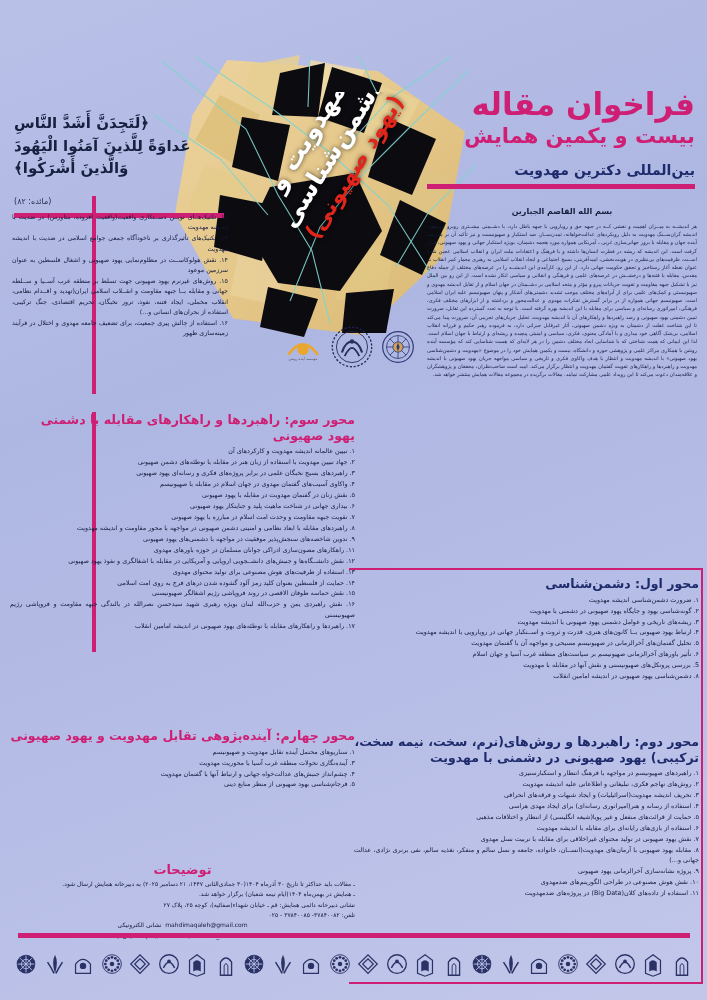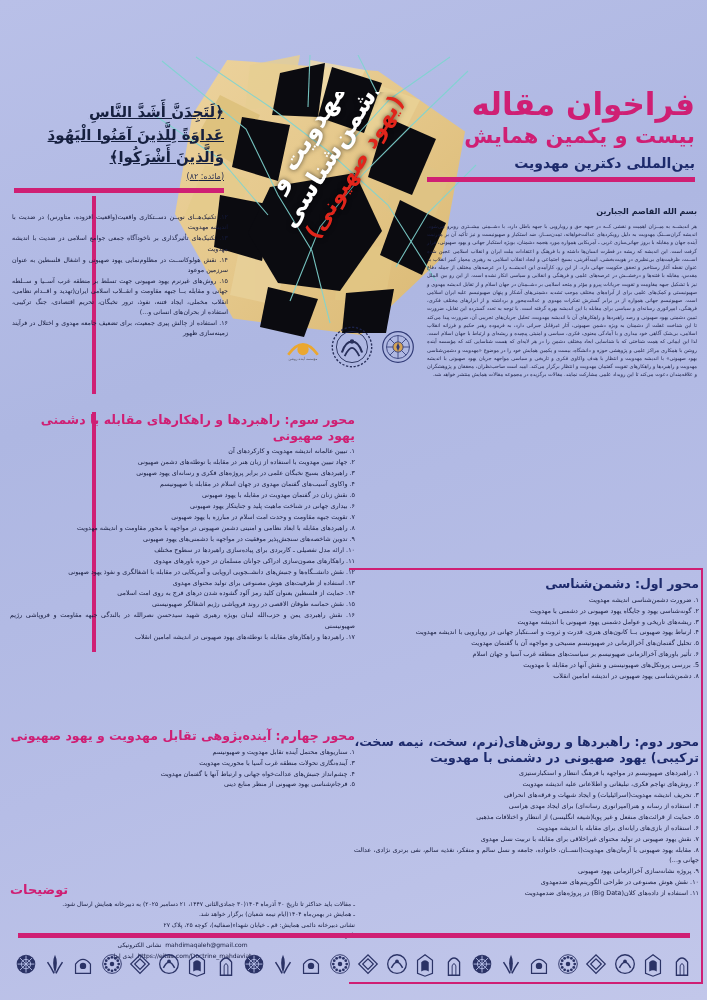--- a/index.html
+++ b/index.html
@@ -17,57 +17,57 @@
   
   .burst{position:absolute;left:150px;top:55px;width:330px;height:285px;pointer-events:none;}
   .kraft{position:absolute;left:175px;top:60px;width:290px;height:275px;
     background:linear-gradient(135deg,#efd49a 0%,#e8c987 45%,#dcb86c 100%);
     clip-path:polygon(18% 0%,70% 4%,100% 26%,92% 72%,64% 100%,20% 94%,0% 56%,6% 20%);
     opacity:.95;}
   
   .header{position:absolute;right:12px;top:88px;width:268px;text-align:right;}
   .h-title{font-size:31px;font-weight:bold;color:#cf1f74;line-height:1.05;letter-spacing:-.5px;}
   .h-sub1{font-size:21px;font-weight:bold;color:#cf1f74;line-height:1.15;margin-top:3px;}
-  .h-sub2{font-size:14px;font-weight:bold;color:#1d2a6b;line-height:1.2;margin-top:7px;}
+  .h-sub2{font-size:14px;font-weight:bold;color:#1d2a6b;line-height:1.2;margin-top:14px;}
   .h-rule{height:5px;background:#cf1f74;margin-top:6px;width:100%;}
   
-  .verse{position:absolute;left:14px;top:101px;width:210px;text-align:right;color:#16203f;text-decoration:underline;}
+  .verse{position:absolute;left:14px;top:112px;width:210px;text-align:left;color:#16203f;}
   .verse-line{font-size:15px;font-weight:bold;line-height:1.5;font-family:"DejaVu Sans",sans-serif;}
-  .verse-src{font-size:8px;margin-top:3px;color:#2a2f50;}
+  .verse-src{font-size:8px;margin-top:17px;color:#2a2f50;}
   .verse-rule{height:5px;background:#cf1f74;margin-top:7px;}
   
   .diag{position:absolute;left:232px;top:92px;width:190px;height:235px;overflow:hidden;}
   .diagtxt{
     position:absolute;left:-22px;top:18px;width:240px;
     transform:rotate(-58deg);transform-origin:50% 50%;
     text-align:center;direction:rtl;
   }
   .diagtxt .l{display:block;color:#fff;font-weight:bold;font-size:25px;line-height:1.16;
     text-shadow:0 0 5px rgba(0,0,0,.65);}
   .diagtxt .l.red{color:#e1251b;font-size:22px;}
   
   .intro{position:absolute;right:10px;top:206px;width:270px;text-align:justify;
     direction:rtl;color:#1a1f45;font-size:5.1px;line-height:1.62;}
-  .basmala{font-size:8px;font-weight:bold;margin-bottom:3px;color:#16203f;}
+  .basmala{text-align:center;font-size:8px;font-weight:bold;margin-bottom:3px;color:#16203f;}
   
   .leftcont{position:absolute;left:12px;top:212px;width:216px;direction:rtl;
     text-align:justify;color:#141a3c;font-size:6.3px;line-height:1.62;}
   .leftcont .it{margin-bottom:1px;}
   
   .vbar{position:absolute;width:4px;background:#cf1f74;}
   
   .sec-h{font-size:12.5px;font-weight:bold;color:#cf1f74;line-height:1.25;
     direction:rtl;text-align:right;margin-bottom:3px;}
   .sec-h.blue{color:#1d2a6b;text-align:right;}
   .sec-list{direction:rtl;color:#141a3c;font-size:6.4px;line-height:1.63;text-align:justify;}
   .sec-list .it{margin-bottom:.5px;}
   .colL{position:absolute;left:10px;width:345px;}
   .colR{position:absolute;right:8px;width:345px;}
   
-  .expl-h{font-size:13px;font-weight:bold;color:#cf1f74;direction:rtl;text-align:left;margin-bottom:2px;margin-top:20px;}
+  .expl-h{font-size:13px;font-weight:bold;color:#cf1f74;direction:rtl;text-align:center;margin-bottom:2px;}
   .expl{direction:rtl;color:#141a3c;font-size:6px;line-height:1.72;text-align:right;}
   .expl .ltr{direction:ltr;display:inline-block;unicode-bidi:embed;}
   .expl-center{text-align:center;}
   
   .emblems{position:absolute;left:283px;top:316px;width:132px;height:62px;display:flex;
     align-items:center;justify-content:space-between;}
   .emb{opacity:.92;}
   
   .botrule{position:absolute;left:18px;bottom:62px;width:672px;height:5px;background:#cf1f74;}
   .logos{position:absolute;left:14px;bottom:8px;width:680px;height:50px;
@@ -187,21 +187,20 @@
     <div class="sec-list" id="axis3list">
         <div class="it">۱. تبیین عالمانه اندیشه مهدویت و کارکردهای آن</div>
         <div class="it">۲. جهاد تبیین مهدویت با استفاده از زبان هنر در مقابله با توطئه‌های دشمن صهیونی</div>
         <div class="it">۳. راهبردهای بسیج نخبگان علمی در برابر پروژه‌های فکری و رسانه‌ای یهود صهیونی</div>
         <div class="it">۴. واکاوی آسیب‌های گفتمان مهدوی در جهان اسلام در مقابله با صهیونیسم</div>
         <div class="it">۵. نقش زنان در گفتمان مهدویت در مقابله با یهود صهیونی</div>
         <div class="it">۶. بیداری جهانی در شناخت ماهیت پلید و جنایتکار یهود صهیونی</div>
         <div class="it">۷. تقویت جبهه مقاومت و وحدت امت اسلام در مبارزه با یهود صهیونی</div>
         <div class="it">۸. راهبردهای مقابله با ابعاد نظامی و امنیتی دشمن صهیونی در مواجهه با محور مقاومت و اندیشه مهدویت</div>
         <div class="it">۹. تدوین شاخصه‌های سنجش‌پذیر موفقیت در مواجهه با دشمنی‌های یهود صهیونی</div>
-        <div class="it">۱۰. ارائه مدل تفصیلی ـ کاربردی برای پیاده‌سازی راهبردها در سطوح مختلف</div>
         <div class="it">۱۱. راهکارهای مصون‌سازی ادراکی جوانان مسلمان در حوزه باورهای مهدوی</div>
         <div class="it">۱۲. نقش دانشــگاه‌ها و جنبش‌های دانشــجویی اروپایی و آمریکایی در مقابله با اشغالگری و نفوذ یهود صهیونی</div>
         <div class="it">۱۳. استفاده از ظرفیت‌های هوش مصنوعی برای تولید محتوای مهدوی</div>
         <div class="it">۱۴. حمایت از فلسطین بعنوان کلید رمز آلود گشوده شدن درهای فرج به روی امت اسلامی</div>
         <div class="it">۱۵. نقش حماسه طوفان الاقصی در روند فروپاشی رژیم اشغالگر صهیونیستی</div>
         <div class="it">۱۶. نقش راهبردی یمن و حزب‌الله لبنان بویژه رهبری شهید سیدحسن نصرالله در بالندگی جبهه مقاومت و فروپاشی رژیم صهیونیستی</div>
         <div class="it">۱۷. راهبردها و راهکارهای مقابله با توطئه‌های یهود صهیونی در اندیشه امامین انقلاب</div>
       </div>
   </div>
 

